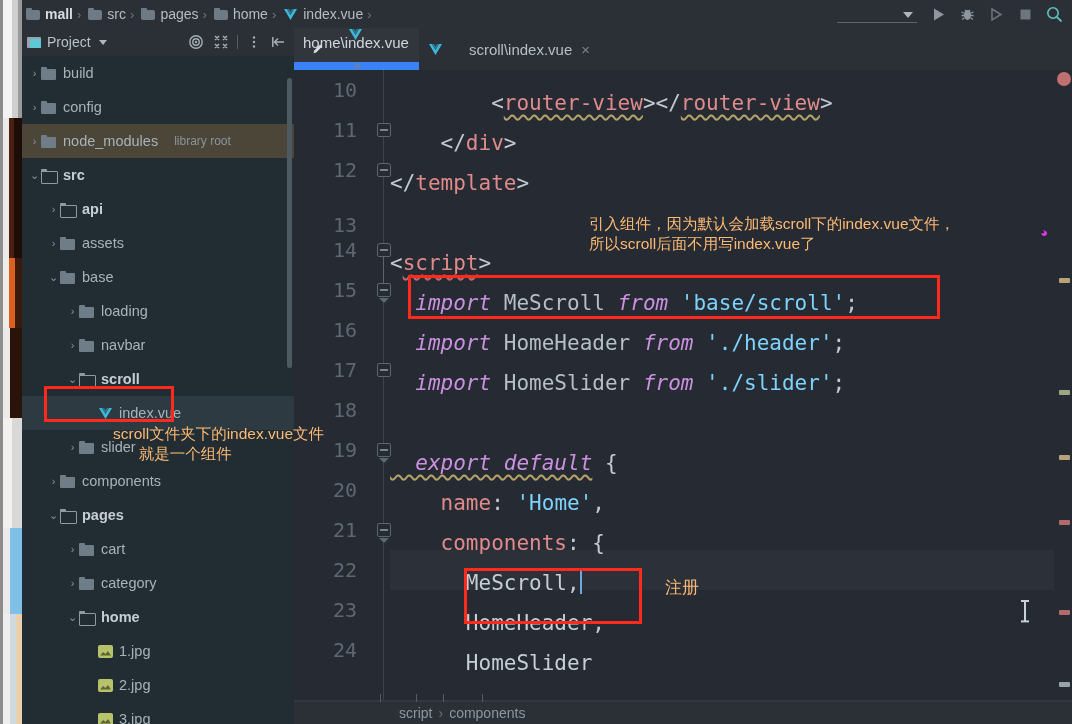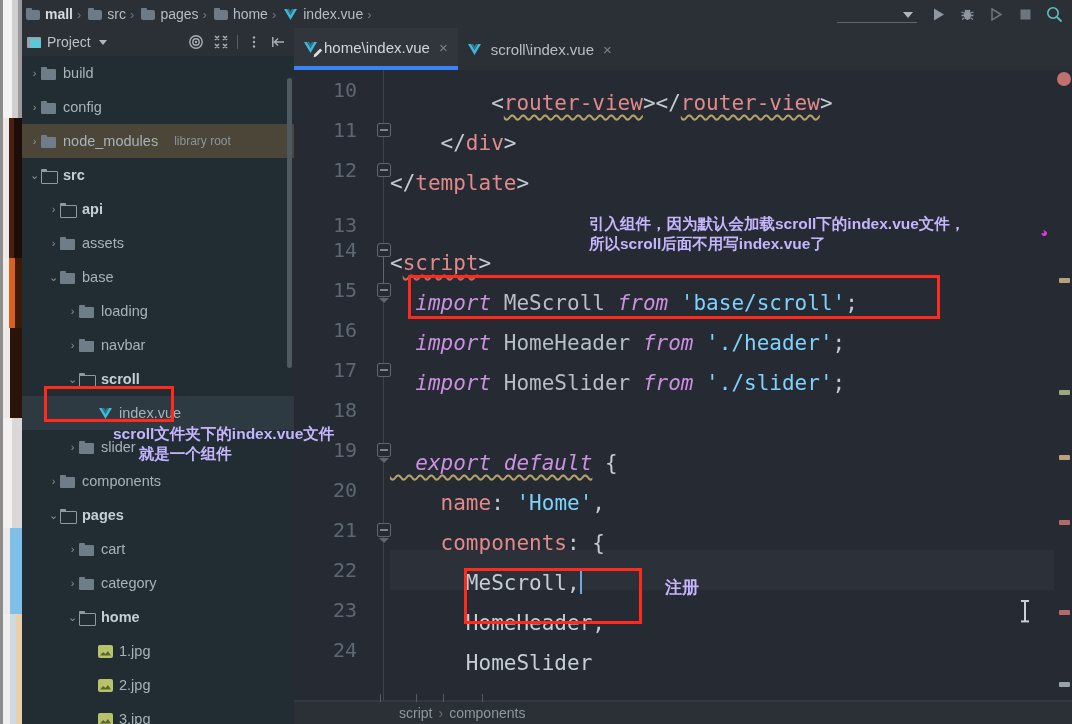--- a/index.html
+++ b/index.html
@@ -82,21 +82,21 @@
   .imgico{width:15px;height:13px;flex:0 0 15px;background:#b8c26a;border-radius:2px;position:relative;}
   .imgico::after{content:"";position:absolute;left:2px;bottom:2px;width:11px;height:5px;background:#5c6631;clip-path:polygon(0 100%,28% 30%,50% 70%,72% 12%,100% 100%);}
   .vuemini{width:15px;height:13px;flex:0 0 15px;position:relative;}
 
   
   .tree-sb { position:absolute; right:2px; top:22px; width:5px; height:290px; background:#4e5a61; border-radius:3px;}
 
   
   .tabs { position:absolute; left:294px; top:28px; width:778px; height:42px; background:#2b3036; display:flex; align-items:flex-end; }
   .tab { height:42px; display:flex; align-items:center; gap:6px; padding:0 10px 0 9px; font-size:15px; color:#b7bfc6; position:relative;}
-  .tab.active { background:#31363d; border-bottom:4px solid #3b82f6; color:#cfd6dc;}
+  .tab.active { background:#31363d; border-bottom:8px solid #3b82f6; color:#cfd6dc;flex-direction:column;}
   .tab .x { color:#79838c; font-size:15px; margin-left:3px; }
   .tab .pencil { position:absolute; left:19px; bottom:13px; width:9px;height:9px; }
 
   
   .editor { position:absolute; left:294px; top:70px; width:778px; height:632px; background:#262a33; overflow:hidden;}
   .gutter { position:absolute; left:0; top:0; width:96px; height:632px; background:#262a33;}
   .gnum { position:absolute; right:33px; font-family:"DejaVu Sans Mono", monospace; font-size:20px; color:#5e6872; line-height:40px;}
   .vline { position:absolute; left:89px; top:0; width:1px; height:632px; background:#3c434c;}
   .fold { position:absolute; left:83px; width:14px; height:14px; border:1.3px solid #5d6670; border-radius:2px; background:#262a33;}
   .fold::after{content:"";position:absolute;left:2px;top:5.2px;width:8px;height:1.4px;background:#7b848d;}
@@ -134,21 +134,21 @@
   .mk-pin { position:absolute; right:24px; top:225px; color:#e536e5; font-size:13px; font-weight:bold;}
 
   
   .statusbar { position:absolute; left:294px; top:702px; width:778px; height:22px; background:#2b3036; display:flex; align-items:center; padding-left:105px; font-size:14px; color:#8d97a1; gap:6px;}
   .statusbar .sep { color:#69737d; }
   .sb-divider { position:absolute; left:294px; top:700px; width:778px; height:2px; background:#323840;}
   .bottom-ticks { position:absolute; left:380px; top:694px; height:9px; width:170px;}
   .bottom-ticks i { position:absolute; top:0; width:1px; height:9px; background:#545c65;}
 
   
-  .ann { position:absolute; color:#c4b5fd; font-weight:bold; font-family:"Liberation Sans", sans-serif; line-height:1.32; white-space:pre; }
+  .ann { position:absolute; color:#fdba74; font-weight:normal; font-family:"Liberation Sans", sans-serif; line-height:1.32; white-space:pre; }
   .ann-1 { left:589px; top:214px; font-size:15.5px; }
   .ann-2 { left:665px; top:577px; font-size:17px; }
   .ann-3 { left:113px; top:424px; font-size:15.5px; }
   .redbox { position:absolute; border:3px solid #ff2a1c; }
   .rb-import { left:408px; top:275px; width:532px; height:44px; }
   .rb-mescroll { left:464px; top:568px; width:178px; height:56px; }
   .rb-indexvue { left:44px; top:386px; width:130px; height:36px; }
 </style>
 </head>
 <body>
@@ -388,21 +388,21 @@
       <span>home\index.vue</span>
       <span class="x">×</span>
     </div>
     <div class="tab">
       <span class="vueicon">
         <svg width="15" height="13" viewBox="0 0 15 13">
             <path d="M1 1 L7.5 12 L14 1 L11 1 L7.5 7 L4 1 Z" fill="#3fb7d8"></path>
             <path d="M4.2 1 L7.5 6.4 L10.8 1 L8.9 1 L7.5 3.4 L6.1 1 Z" fill="#2a7f96"></path>
           </svg>
       </span>
-      <span style="margin-left:3px">scroll\index.vue</span>
+      <span style="margin-left:20px">scroll\index.vue</span>
       <span class="x">×</span>
     </div>
   </div>
 
   <div class="editor">
 
     <div class="hl-line" style="top:480px"></div>
 
     <div class="gutter">
       <div class="vline"></div>

